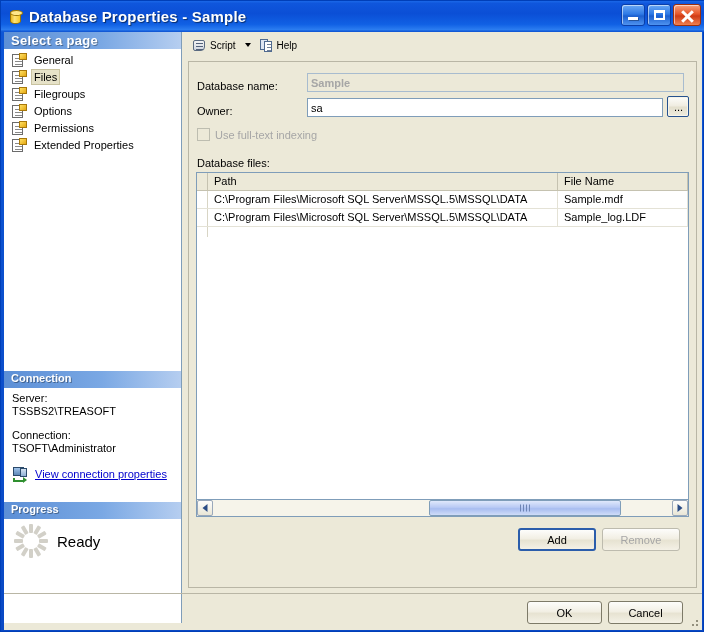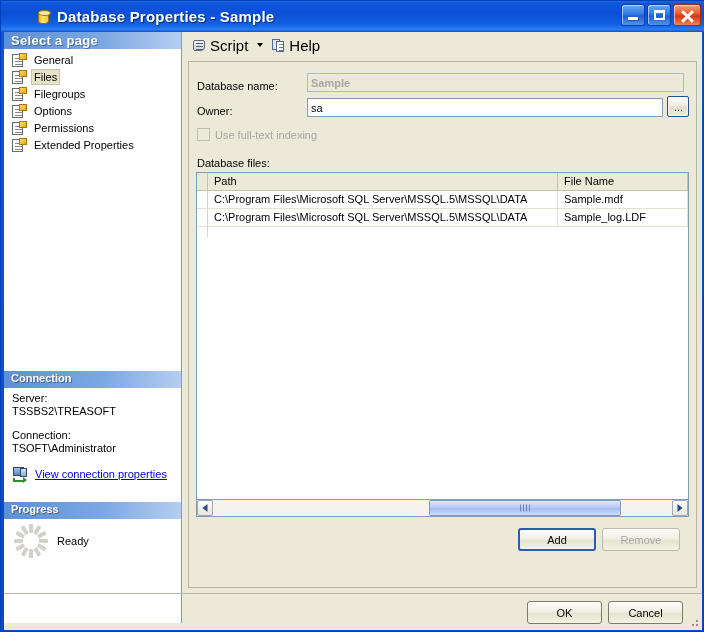--- a/index.html
+++ b/index.html
@@ -22,21 +22,21 @@
     position: absolute; left: 0; top: 0;
     width: 704px; height: 632px;
     background: linear-gradient(to bottom, #0d56d6 0%, #0a49c4 100%);
     border: 1px solid #003fb8;
   }
   .titlebar {
     position: absolute; left: 0; top: 0;
     width: 704px; height: 31px;
     background: linear-gradient(to bottom,
       #1a68e8 0%, #0f56dc 8%, #0b4fd6 40%, #1060e4 75%, #2a7cf0 92%, #0c50cf 100%);
-    display: flex; align-items: center; padding-left: 28px;
+    display: flex; align-items: center;
   }
   .title-icon {
     width: 18px; height: 18px; margin-left: 5px; margin-right: 5px;
     position: relative; flex: 0 0 auto;
   }
   .db-cyl {
     position: absolute; left: 4px; top: 2px; width: 11px; height: 14px;
     background: linear-gradient(to right, #e8b822 0%, #ffe477 40%, #f5c92a 100%);
     border: 1px solid #9a7404;
     border-radius: 5px / 3px;
@@ -185,35 +185,35 @@
     display: flex; align-items: center; padding-left: 10px;
   }
   .spinner {
     width: 34px; height: 34px; position: relative; margin-right: 9px; flex: 0 0 auto;
   }
   .spinner i {
     position: absolute; left: 15px; top: 0px; width: 4px; height: 9px;
     background: #d2d0c8; border-radius: 1px;
     transform-origin: 2px 17px;
   }
-  .prog-text { font-size: 11px; }
+  .prog-text { font-size: 15px; }
 
   
   .main {
     position: absolute; left: 179px; top: 0;
     width: 519px; height: 591px;
     background: #ece9d8;
   }
   .toolbar {
     position: absolute; left: 0; top: 0; width: 519px; height: 26px;
     display: flex; align-items: center; padding-left: 5px;
   }
   .tb-item {
     display: flex; align-items: center; height: 21px; padding: 0 4px;
-    font-size: 15px; cursor: default;
+    font-size: 10px; cursor: default;
   }
   .script-icon {
     width: 15px; height: 15px; position: relative; margin-right: 3px;
   }
   .script-icon .scr {
     position: absolute; left: 1px; top: 2px; width: 12px; height: 11px;
     background: linear-gradient(to bottom, #f4f4f4, #cfd6e0);
     border: 1px solid #5a6a80; border-radius: 2px 2px 4px 2px;
   }
   .script-icon .scr::after {

